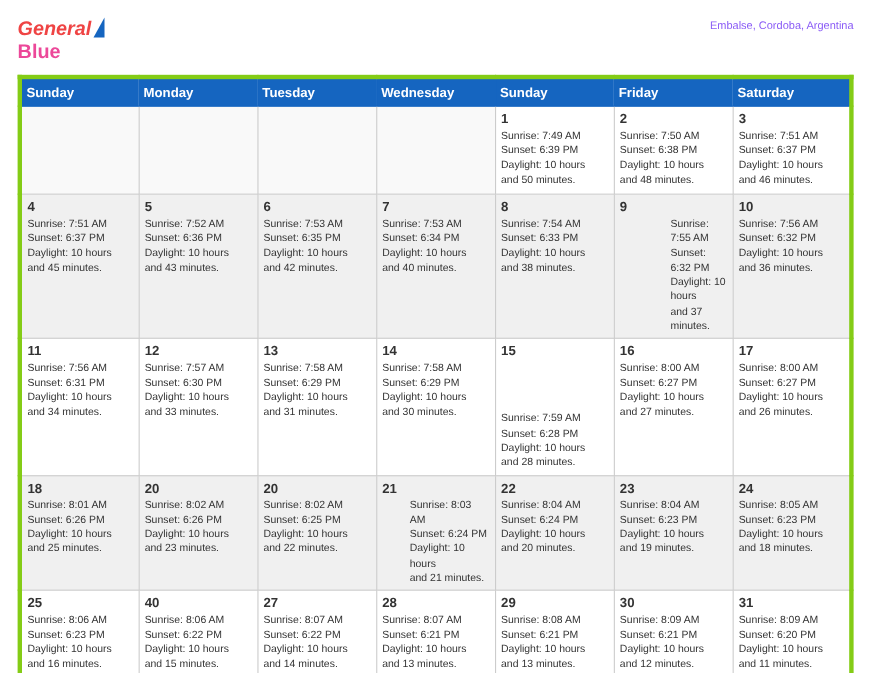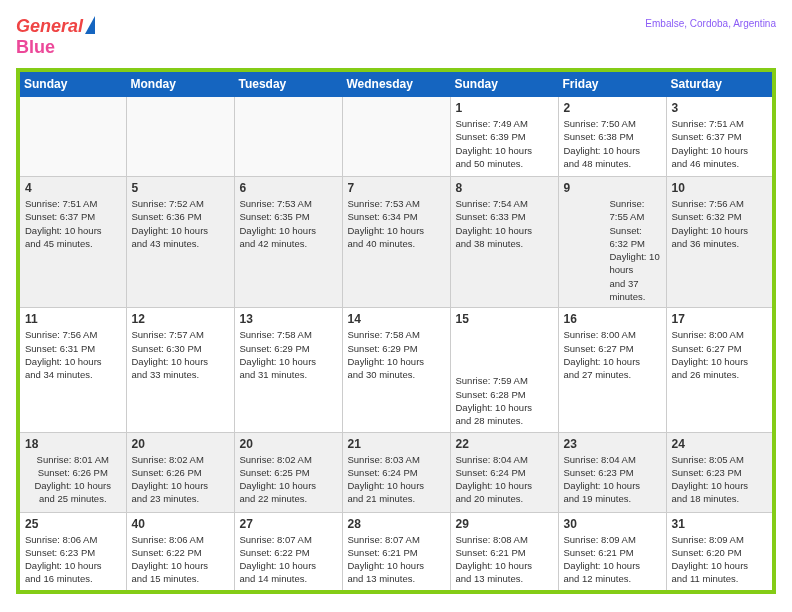--- a/index.html
+++ b/index.html
@@ -254,42 +254,42 @@
           <div class="day-number">17</div>
           <div class="day-info" style="white-space: pre-line;">Sunrise: 8:00 AM
 Sunset: 6:27 PM
 Daylight: 10 hours
 and 26 minutes.</div>
         </td>
       </tr>
       <tr class="row-alt">
         <td>
           <div class="day-number">18</div>
-          <div class="day-info" style="white-space: pre-line; text-align: center;">Sunrise: 8:01 AM
+          <div class="day-info" style="white-space: pre-line;">Sunrise: 8:01 AM
 Sunset: 6:26 PM
 Daylight: 10 hours
 and 25 minutes.</div>
         </td>
         <td>
           <div class="day-number">20</div>
           <div class="day-info" style="white-space: pre-line;">Sunrise: 8:02 AM
 Sunset: 6:26 PM
 Daylight: 10 hours
 and 23 minutes.</div>
         </td>
         <td>
           <div class="day-number">20</div>
           <div class="day-info" style="white-space: pre-line;">Sunrise: 8:02 AM
 Sunset: 6:25 PM
 Daylight: 10 hours
 and 22 minutes.</div>
         </td>
         <td>
           <div class="day-number">21</div>
-          <div class="day-info" style="white-space: pre-line;">Sunrise: 8:03 AM
+          <div class="day-info" style="white-space: pre-line; margin-left: 25px;">Sunrise: 8:03 AM
 Sunset: 6:24 PM
 Daylight: 10 hours
 and 21 minutes.</div>
         </td>
         <td>
           <div class="day-number">22</div>
           <div class="day-info" style="white-space: pre-line;">Sunrise: 8:04 AM
 Sunset: 6:24 PM
 Daylight: 10 hours
 and 20 minutes.</div>

